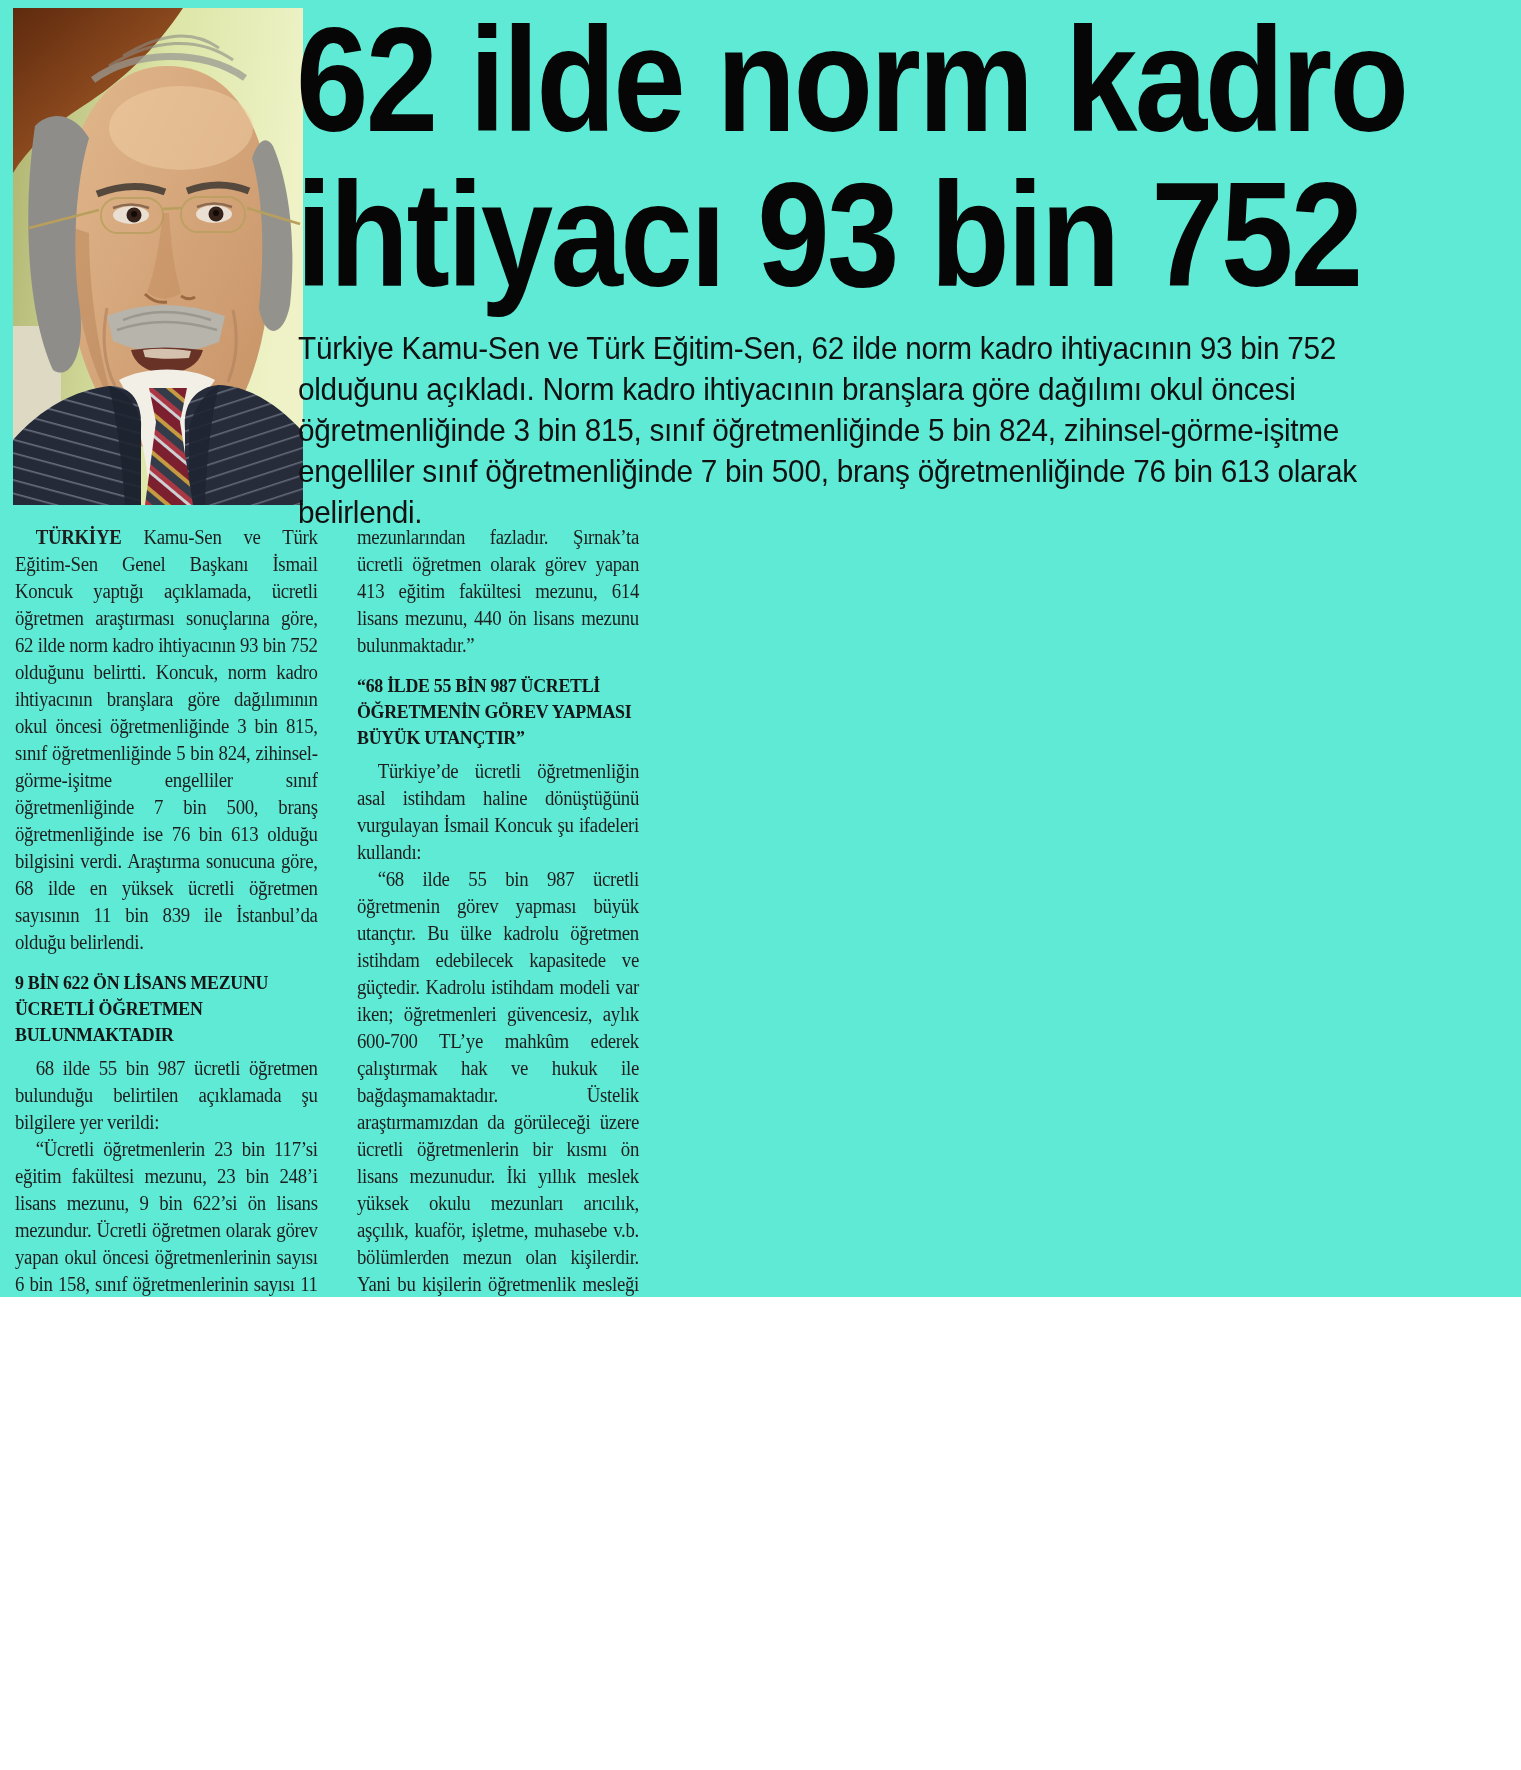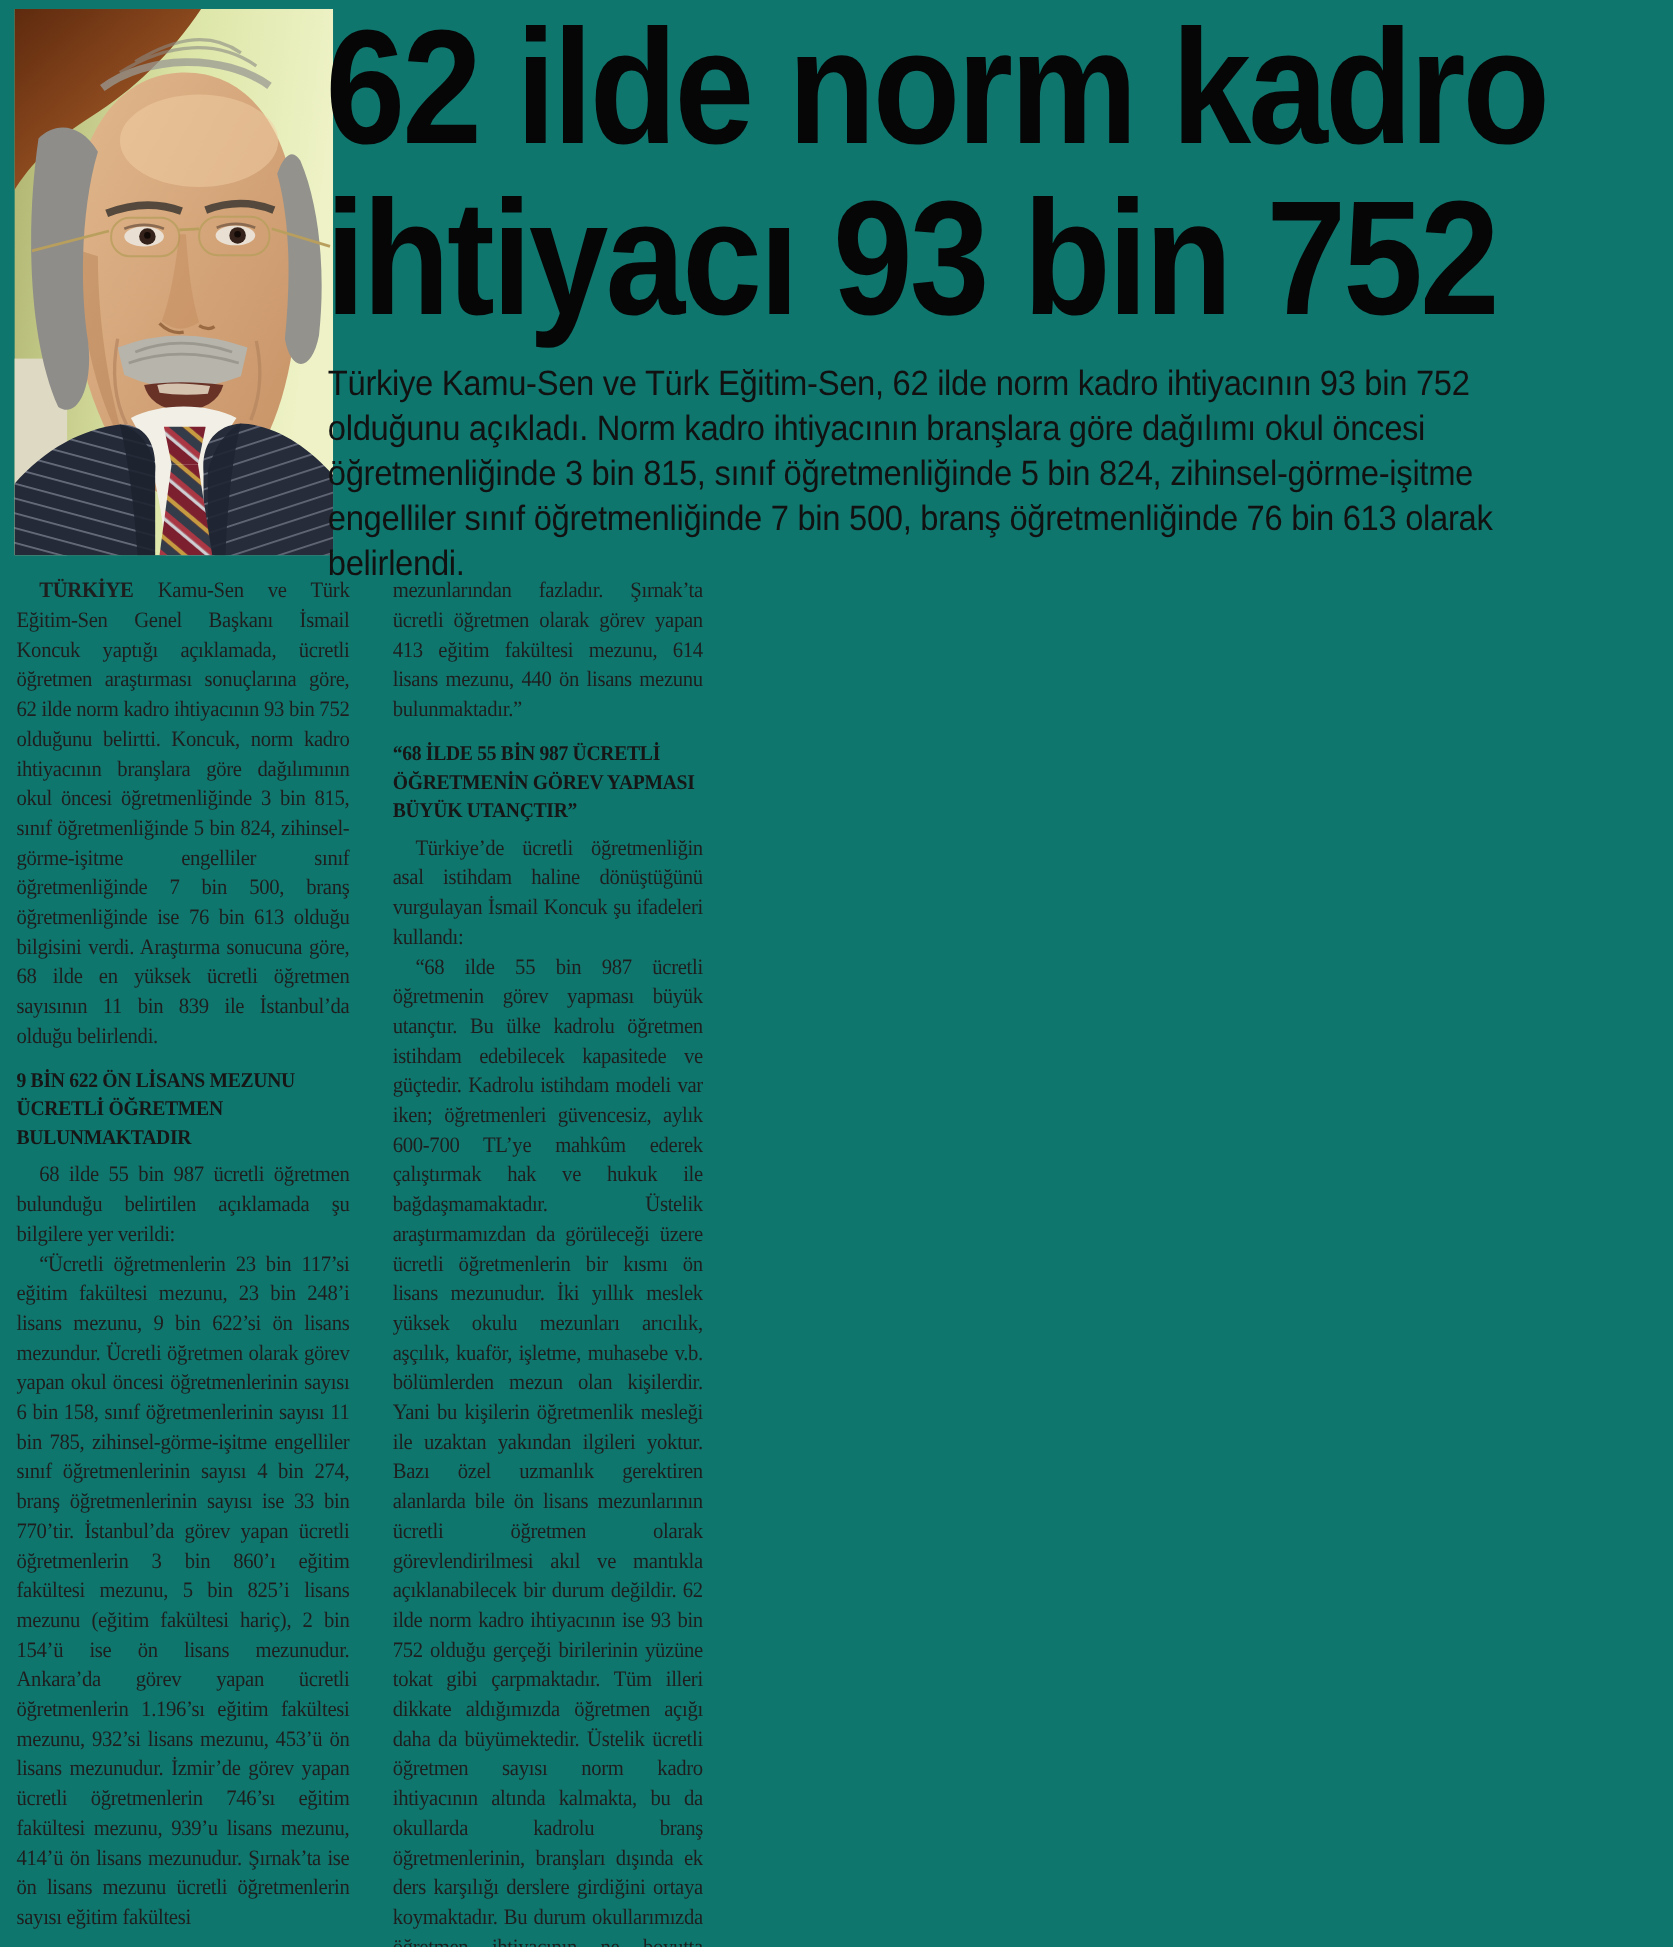--- a/index.html
+++ b/index.html
@@ -1,16 +1,16 @@
 <!DOCTYPE html>
 <html lang="tr"><head>
 <meta charset="utf-8">
 <style>
   html,body{margin:0;padding:0;background:#ffffff;}
-  .page{position:relative;width:1521px;height:1770px;background:#0f766e;overflow:hidden;
+  .page{position:relative;width:1521px;height:1297px;background:#5eead4;overflow:hidden;
         font-family:"Liberation Serif","DejaVu Serif",serif;}
   
   .photo{position:absolute;left:13px;top:8px;width:290px;height:497px;margin:0;overflow:hidden;}
   .photo svg{display:block;width:100%;height:100%;}
   
   .headline{position:absolute;left:296px;top:2px;color:#060606;
             font-family:"Liberation Sans","DejaVu Sans",sans-serif;font-weight:700;}
   .hl-line{font-size:148px;line-height:155px;letter-spacing:-3px;white-space:nowrap;
            transform:scaleX(0.88);transform-origin:left top;}
   

